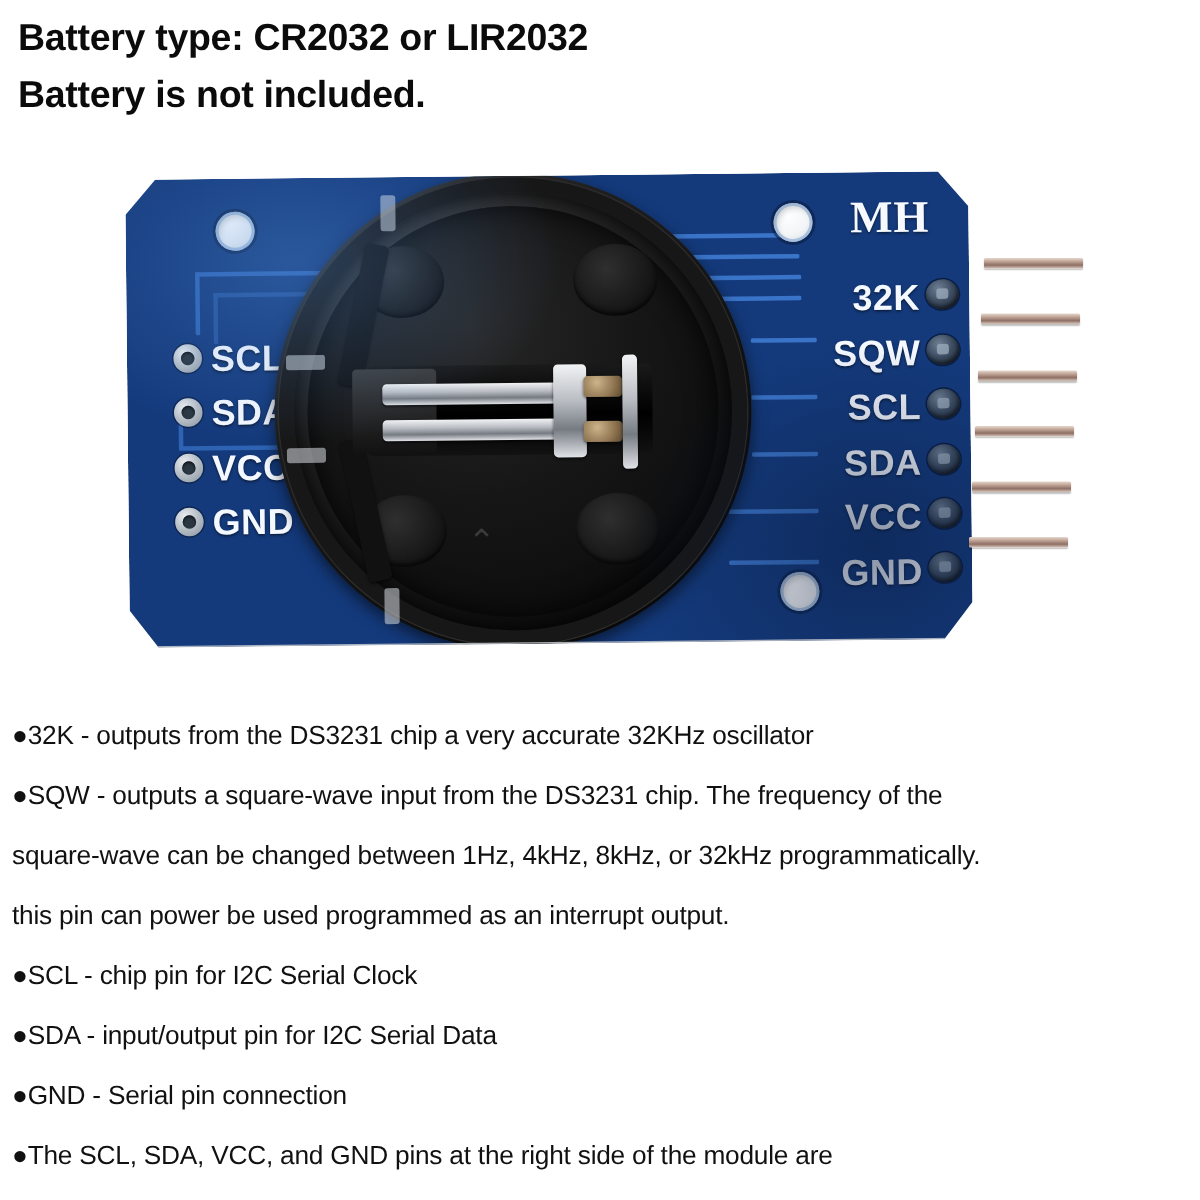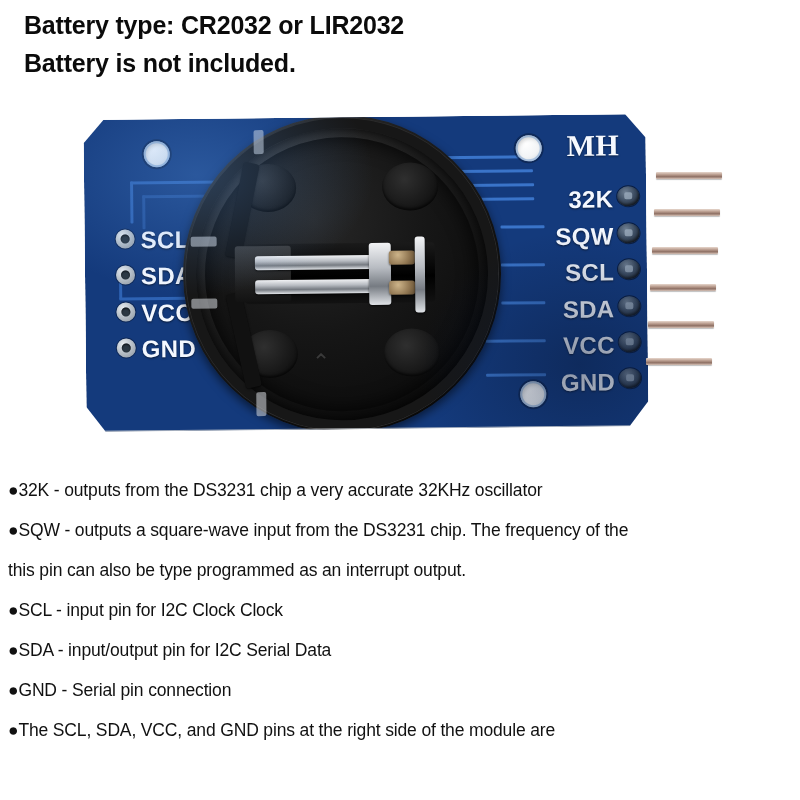--- a/index.html
+++ b/index.html
@@ -12,21 +12,21 @@
     height: 800px;
     position: relative;
     overflow: hidden;
     font-family: "Liberation Sans", sans-serif;
     color: #000000;
   }
 
   
   .heading-block {
     position: absolute;
-    left: 24px;
+    left: 12px;
     top: 6px;
     width: 760px;
   }
   .heading-line {
     font-family: "Liberation Sans", sans-serif;
     font-weight: bold;
     font-size: 25px;
     line-height: 38px;
     letter-spacing: -0.2px;
     color: #0b0b0b;
@@ -413,19 +413,20 @@
   <div class="pin" style="left:654px; top:114px;"></div>
   <div class="pin" style="left:652px; top:152px;"></div>
   <div class="pin" style="left:650px; top:189px;"></div>
   <div class="pin" style="left:648px; top:226px;"></div>
   <div class="pin" style="left:646px; top:263px;"></div>
 </div>
 
 <div class="desc">
   <div class="desc-line">●32K - outputs from the DS3231 chip a very accurate 32KHz oscillator</div>
   <div class="desc-line">●SQW - outputs a square-wave input from the DS3231 chip. The frequency of the</div>
-  <div class="desc-line">this pin can also be type programmed as an interrupt output.</div>
-  <div class="desc-line">●SCL - input pin for I2C Clock Clock</div>
+  <div class="desc-line">square-wave can be changed between 1Hz, 4kHz, 8kHz, or 32kHz programmatically.</div>
+  <div class="desc-line">this pin can power be used programmed as an interrupt output.</div>
+  <div class="desc-line">●SCL - chip pin for I2C Serial Clock</div>
   <div class="desc-line">●SDA - input/output pin for I2C Serial Data</div>
   <div class="desc-line">●GND - Serial pin connection</div>
   <div class="desc-line">●The SCL, SDA, VCC, and GND pins at the right side of the module are</div>
 
 </div>
 
 </body></html>

